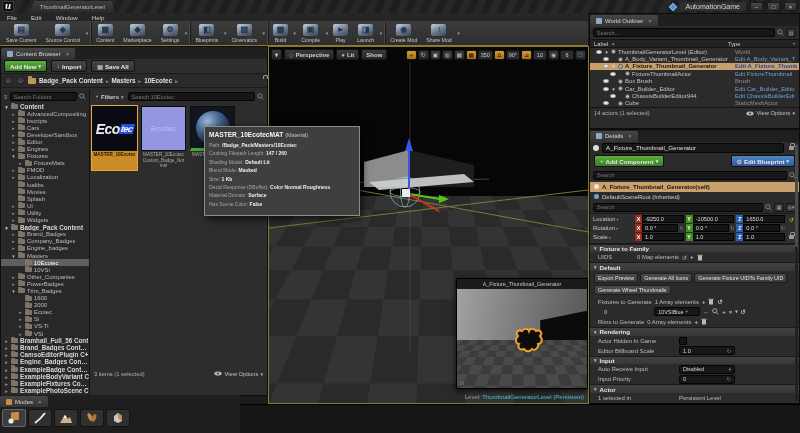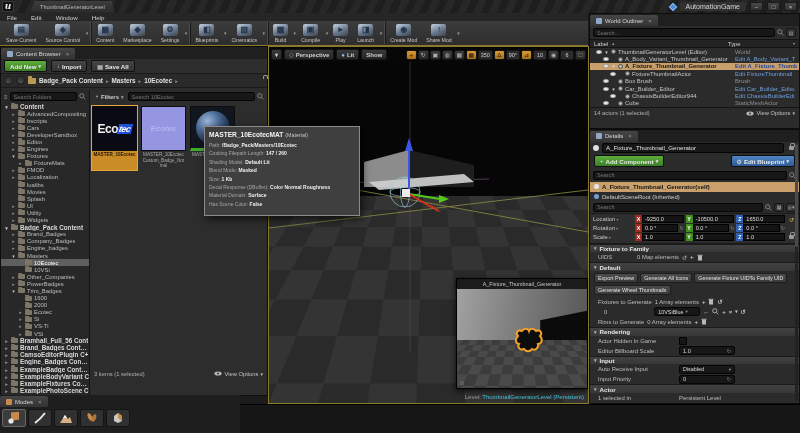--- a/index.html
+++ b/index.html
@@ -82,21 +82,21 @@
 .filters{display:flex;align-items:center;gap:2px;font-size:6px;color:#cfcfcf;font-weight:bold;padding:0 2px}
 .filters::before{content:"▼";font-size:4px;color:#9a9a9a}
 .filters::after{content:"▾";font-size:5px;color:#9a9a9a}
 .tiles{display:flex;gap:4px;padding:3px 2px}
 .tile{width:45px}
 .thumb{width:45px;height:45px;border:1px solid #0d0d0d;position:relative;display:flex;align-items:center;justify-content:center;overflow:hidden}
 .tile .tlab{font-size:4.6px;color:#a8a8a8;text-align:center;line-height:1.25;word-break:break-all;padding:1px}
 .tile.selected{outline:1px solid #e8a33d;background:#c98c26}
 .tile.selected .tlab{color:#241403;font-weight:bold}
 .thumb.t1{background:#0a0a14}
-.eco{color:#f0f0f0;font-weight:bold;font-size:12px;letter-spacing:-.5px}
+.eco{color:#f0f0f0;font-style:italic;font-weight:bold;font-size:14px;letter-spacing:-.5px}
 .tec{color:#fff;font-style:italic;font-weight:bold;font-size:9px;background:#2050d8;transform:skewX(-14deg);padding:0 1px;letter-spacing:-.5px}
 .thumb.t2{background:#9595e2}
 .watermark{color:#b9b9f2;font-style:italic;font-weight:bold;font-size:8px;opacity:.85}
 .thumb.t3{background:#11161f;border-bottom:3px solid #3fae2a}
 .sphere{width:34px;height:34px;border-radius:50%;background:radial-gradient(circle at 34% 30%,#9db8d8 0%,#4a6a96 35%,#1c2c44 70%,#0c1420 100%)}
 .cb-status{position:absolute;left:0;right:0;bottom:16px;height:11px;display:flex;align-items:center;justify-content:space-between;
   padding:0 4px;font-size:5.8px;color:#b0b0b0}
 .viewopts{display:flex;align-items:center;gap:2px;color:#c0c0c0}
 .viewopts::after{content:"▾";font-size:5px}
 

